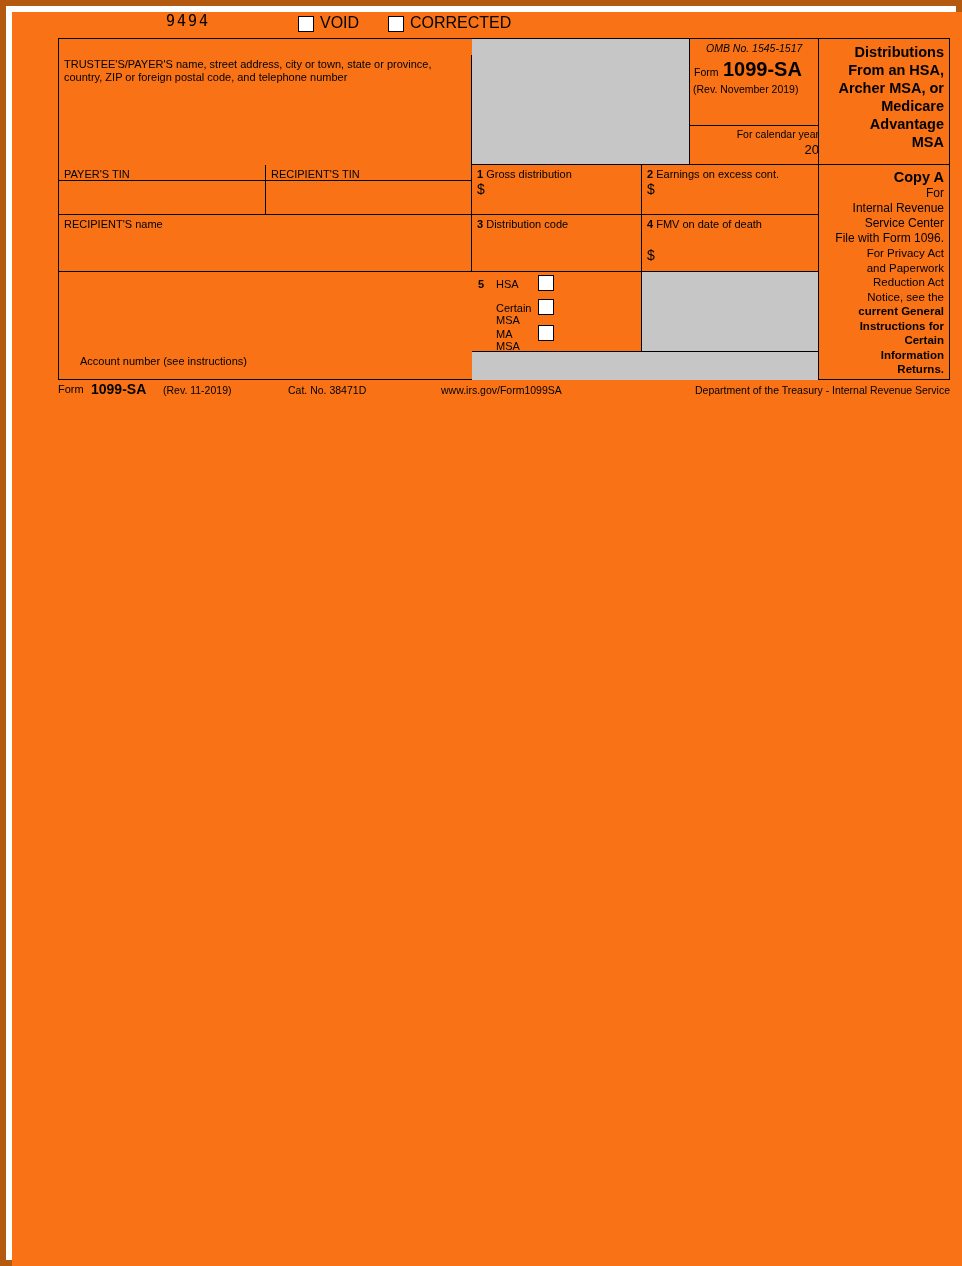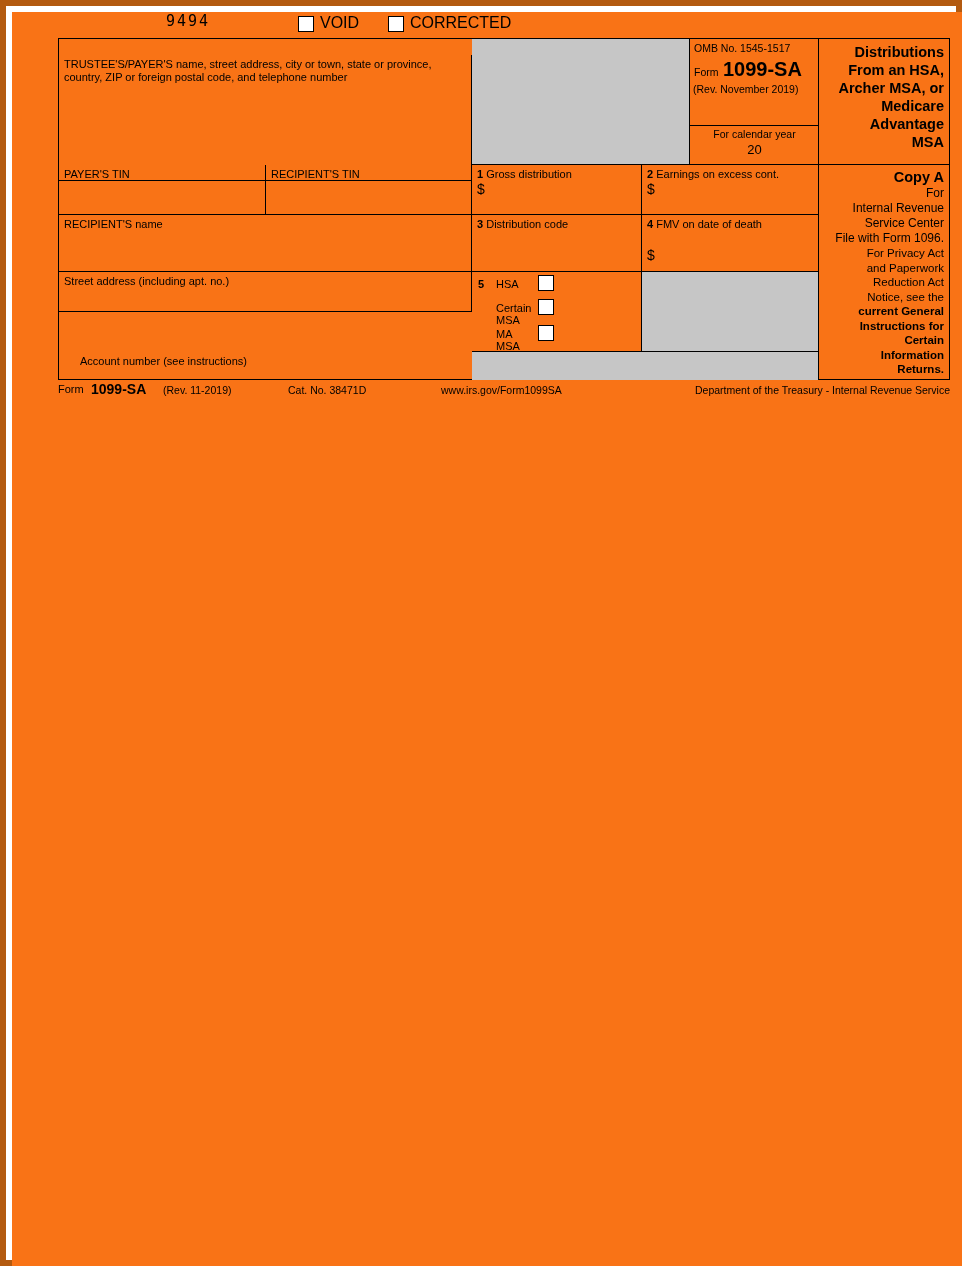--- a/index.html
+++ b/index.html
@@ -135,21 +135,22 @@
 
   
   .omb {
     position: absolute;
     left: 631px; top: 0px;
     width: 129px; height: 126px;
     box-sizing: border-box;
   }
   .omb-line {
     font-size: 10.5px;
-    padding: 3px 4px 0 4px;
+    padding: 3px 4px 0 16px;
+    font-style: italic;
   }
   .form-line {
     padding: 4px 4px 0 4px;
     white-space: nowrap;
   }
   .form-word { font-size: 10.5px; }
   .form-num {
     font-size: 20px;
     font-weight: bold;
     letter-spacing: 0px;
@@ -157,21 +158,21 @@
   .rev-line {
     font-size: 10.5px;
     padding: 2px 4px 0 3px;
   }
   .cal-year-box {
     position: absolute;
     left: 0px; bottom: 0px;
     width: 129px; height: 39px;
     border-top: 1px solid #000;
     box-sizing: border-box;
-    text-align: center;
+    text-align: right;
   }
   .cal-year-label { font-size: 10.5px; padding-top: 2px; }
   .cal-year-val { font-size: 13px; padding-top: 2px; }
 
   
   .footer-line {
     position: absolute;
     left: 46px; top: 370px;
     width: 892px;
     height: 16px;
@@ -278,23 +279,20 @@
     </div>
 
     <div class="cell br bb pad" style="left:583px; top:176px; width:177px; height:57px;">
       <div class="lbl">
         <span class="boxnum">4</span>
         <span>FMV on date of death</span>
       </div>
       <div class="dollar" style="margin-top:16px;">$</div>
     </div>
 
-    <div class="cell br bb pad" style="left:0; top:233px; width:413px; height:40px;">
-      <div class="lbl">Street address (including apt. no.)</div>
-    </div>
 
     <div class="cell br bb" style="left:413px; top:233px; width:170px; height:80px;">
       <div class="chk-row" style="left:6px; top:6px;">
         <span class="boxnum">5</span>
       </div>
       <div class="chk-row" style="left:24px; top:6px;">HSA</div>
       <div class="cb" style="position:absolute; left:66px; top:3px;"></div>
 
       <div class="chk-row" style="left:24px; top:30px;">
         <div>Certain</div>

